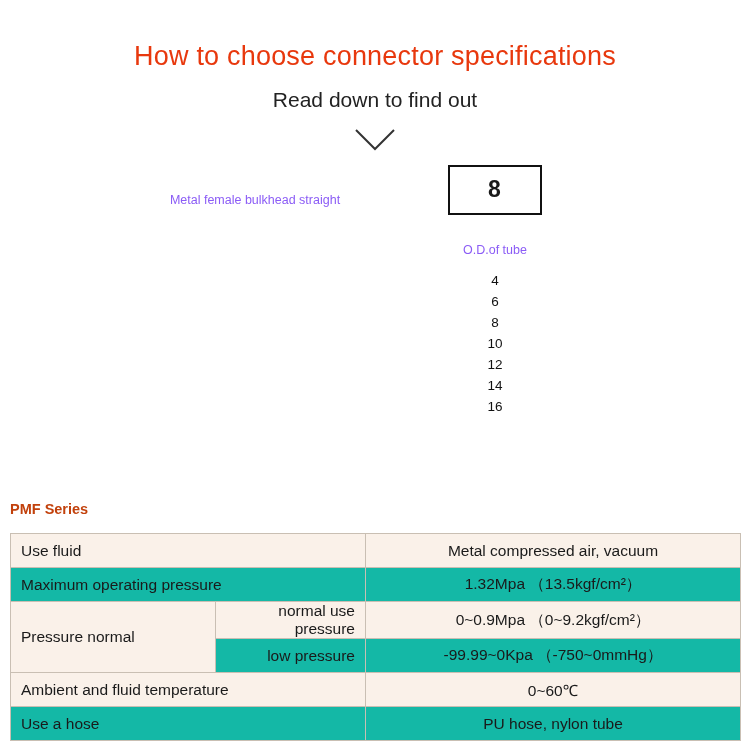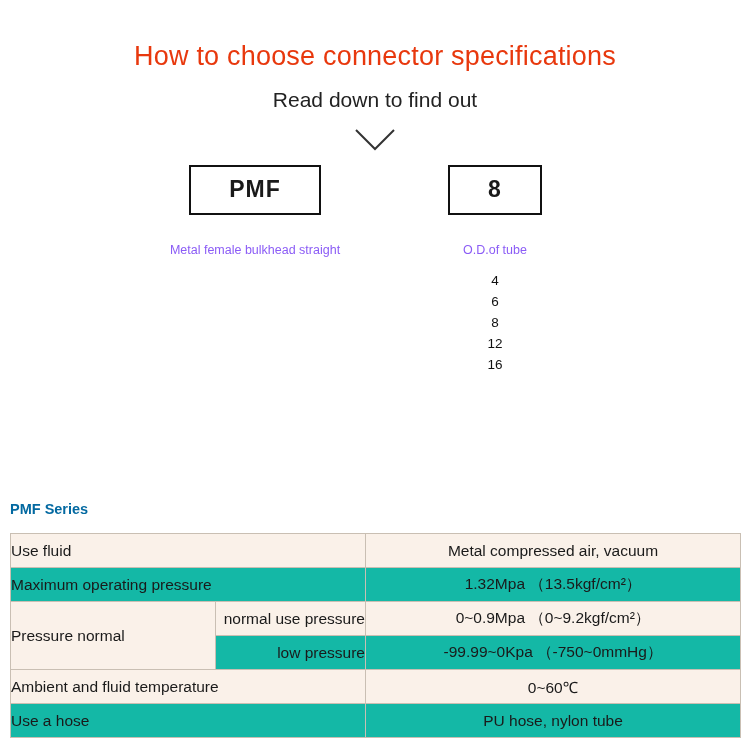--- a/index.html
+++ b/index.html
@@ -87,38 +87,38 @@
     line-height: 21px;
   }
 
   
   .series-label {
     position: absolute;
     left: 10px;
     top: 459px;
     font-size: 14.5px;
     font-weight: bold;
-    color: #0369a1;
+    color: #c2410c;
     text-align: right;
   }
 
   
   .spec-table {
     position: absolute;
     left: 10px;
     top: 491px;
     width: 730px;
     border-collapse: collapse;
     table-layout: fixed;
   }
   .spec-table td {
     border: 1px solid #c9bfb3;
     font-size: 15.5px;
     color: #1a1a1a;
-    padding: 0 0;
+    padding: 0 10px;
     height: 33px;
     vertical-align: middle;
   }
   .shade { background: #faf1e9; }
   .plain { background: #14b8a6; }
   .c-left  { text-align: left; }
   .c-center{ text-align: center; }
   .sub-label { text-align: right; font-size: 13px; }
 </style>
 </head>
@@ -131,32 +131,33 @@
 
   <div class="chevron-wrap">
     <svg class="chevron" width="44" height="26" viewBox="0 0 44 26">
       <polyline points="3,3 22,22 41,3" fill="none" stroke="#333333" stroke-width="2"></polyline>
     </svg>
   </div>
 
   <div class="codes">
 
     <div class="col col-series">
-      <div class="code-box">PMF</div>
       <div class="code-caption">Metal female bulkhead straight</div>
     </div>
 
     <div class="col col-size">
       <div class="code-box">8</div>
       <div class="code-caption">O.D.of tube</div>
       <div class="option-list">
         <div>4</div>
         <div>6</div>
         <div>8</div>
+        <div>10</div>
         <div>12</div>
+        <div>14</div>
         <div>16</div>
       </div>
     </div>
 
   </div>
 
   <div class="series-label">PMF Series</div>
 
   <table class="spec-table">
     <colgroup>

